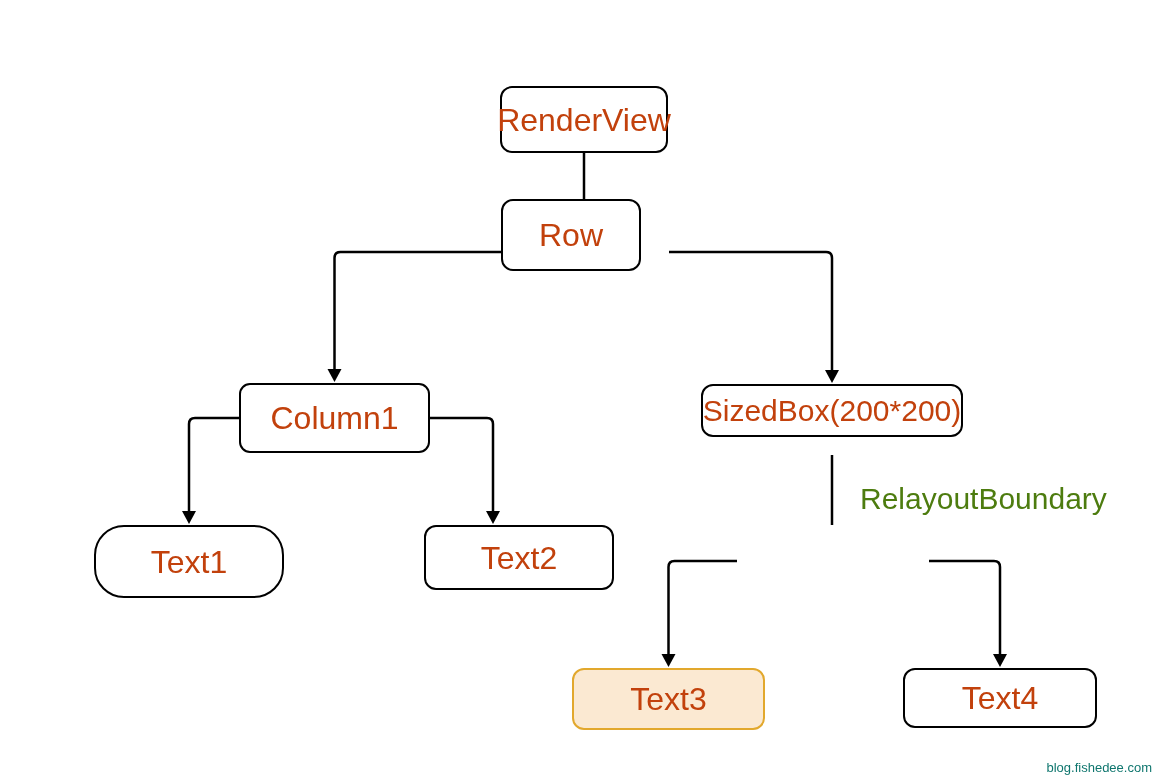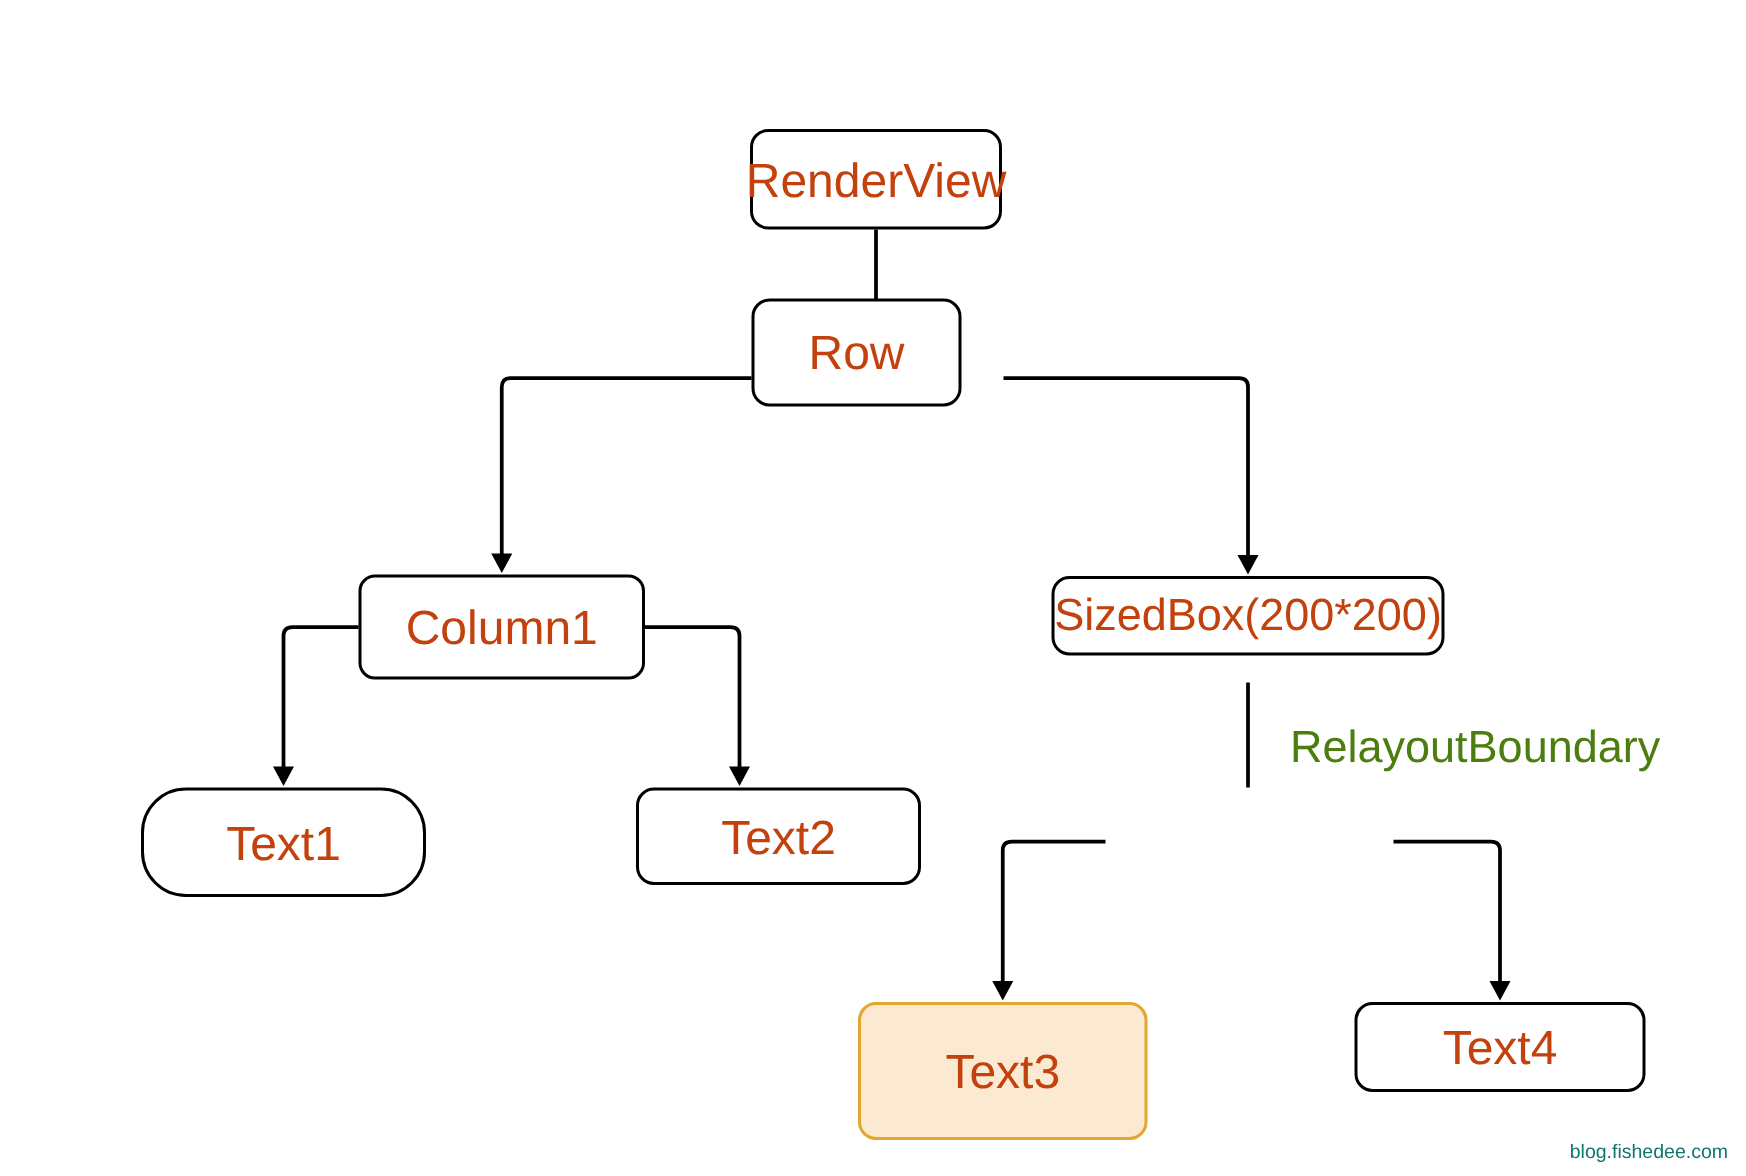--- a/index.html
+++ b/index.html
@@ -37,21 +37,21 @@
     white-space: nowrap;
   }
   .node--renderview { left: 500px; top:  86px; width: 168px; height: 67px; }
   .node--row        { left: 501px; top: 199px; width: 140px; height: 72px; }
   .node--column1    { left: 239px; top: 383px; width: 191px; height: 70px; border-radius: 11px; }
   .node--sizedbox   { left: 701px; top: 384px; width: 262px; height: 53px; font-size: 30px; }
   .node--text1      { left:  94px; top: 525px; width: 190px; height: 73px; border-radius: 30px; }
   .node--text2      { left: 398px; top: 525px; width: 190px; height: 65px; margin-left: 26px; }
   .node--column2    { left: 737px; top: 525px; width: 192px; height: 73px;
                       background: #f8cecc; border-color: #db7b76; }
-  .node--text3      { left: 572px; top: 668px; width: 193px; height: 92px;
+  .node--text3      { left: 572px; top: 668px; width: 193px; height: 62px;
                       background: #fbe9d2; border-color: #e2a82d; }
   .node--text4      { left: 903px; top: 668px; width: 194px; height: 60px; text-align: center; }
   .annotation {
     position: absolute;
     left: 860px;
     top: 484px;
     font-size: 30px;
     line-height: 1;
     color: #4d7c0f;
     white-space: nowrap;

